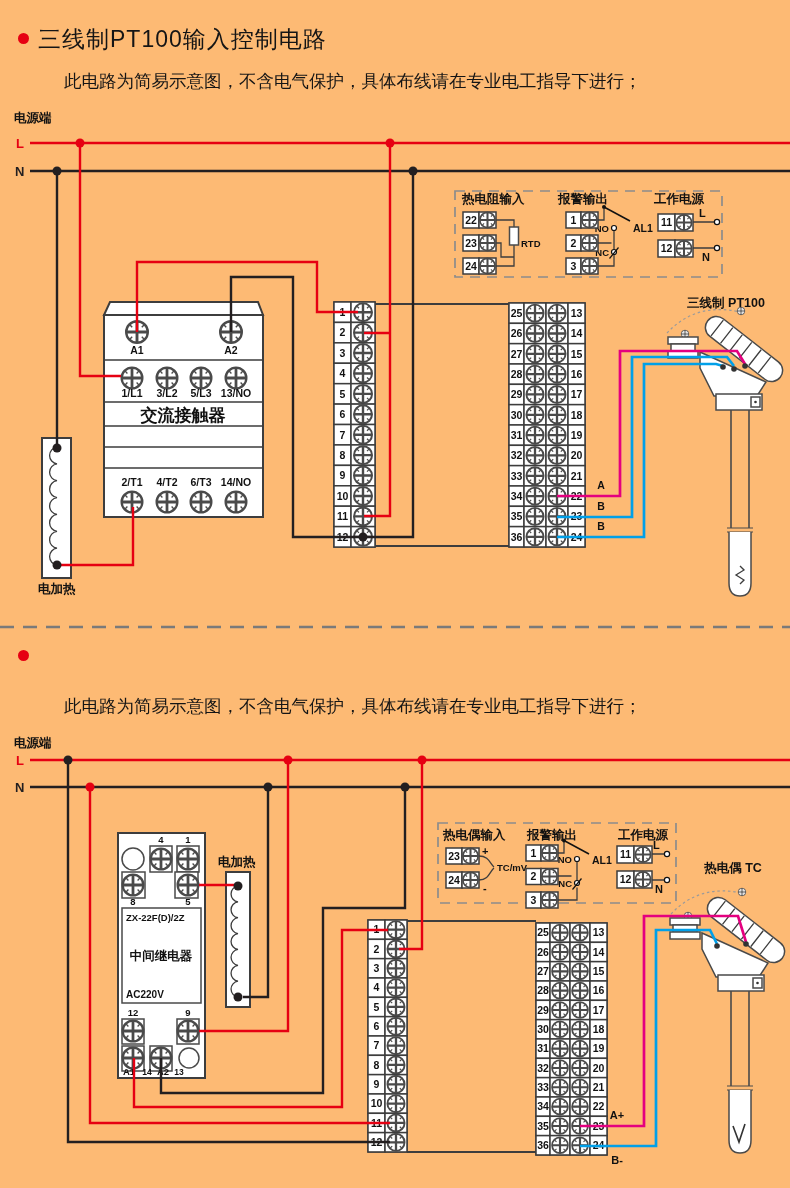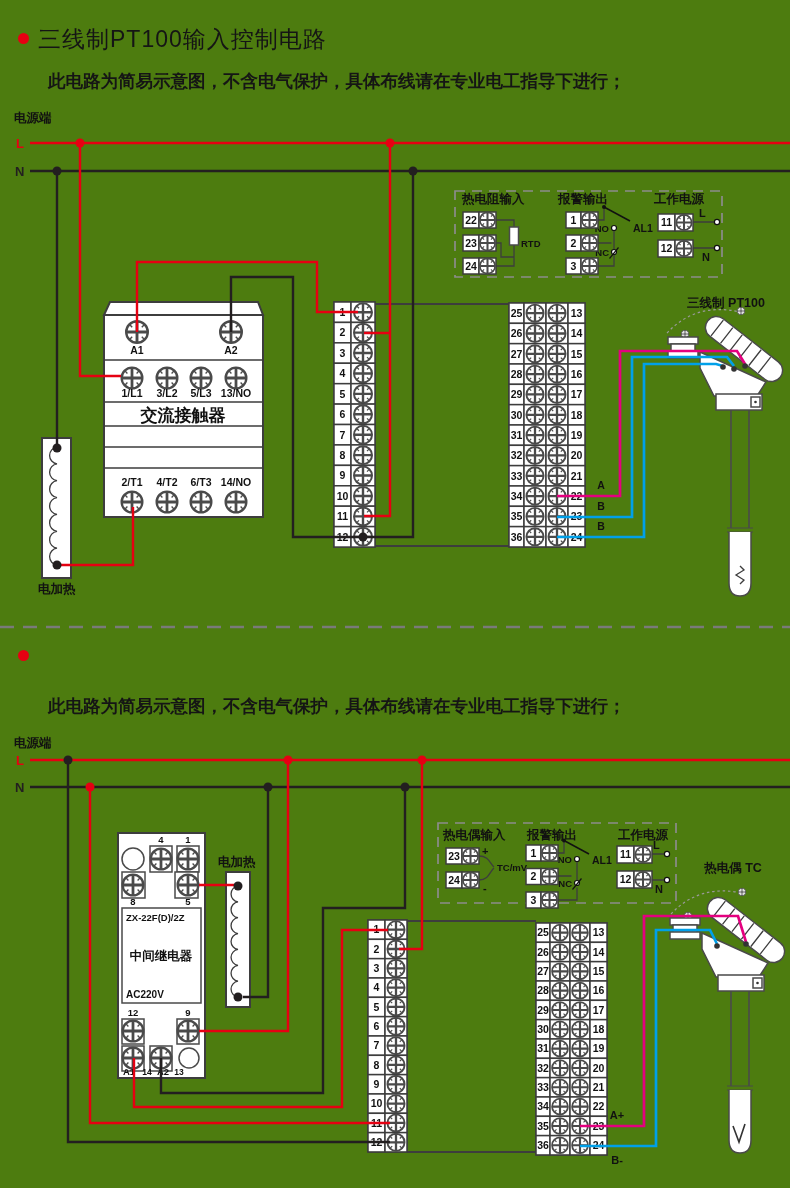--- a/index.html
+++ b/index.html
@@ -1,21 +1,21 @@
 <!DOCTYPE html>
 <html><head>
 <meta charset="utf-8">
 <style>
   html,body{margin:0;padding:0;background:#fff;}
-  .page{position:relative;width:790px;height:1188px;background:#4d7c0f;overflow:hidden;
+  .page{position:relative;width:790px;height:1188px;background:#fdba74;overflow:hidden;
         font-family:"Liberation Sans",sans-serif;}
   .page svg{position:absolute;left:0;top:0;}
   .bullet{position:absolute;width:11px;height:11px;border-radius:50%;background:#e60012;}
   .sec-title{position:absolute;font-size:23px;font-weight:500;color:#151515;letter-spacing:1px;white-space:nowrap;}
-  .sec-sub{position:absolute;font-size:17.5px;font-weight:bold;color:#151515;white-space:nowrap;}
+  .sec-sub{position:absolute;font-size:17.5px;font-weight:normal;color:#151515;white-space:nowrap;margin-left:16px;}
   
   .ln-red{stroke:#e60012;stroke-width:2.4;fill:none}
   .ln-blk{stroke:#231f20;stroke-width:2.4;fill:none}
   .ln-mag{stroke:#e4007f;stroke-width:2.7;fill:none}
   .ln-blu{stroke:#00a0e9;stroke-width:2.7;fill:none}
   .box{fill:#fff;stroke:#3d3d3d;stroke-width:2}
   .box1{fill:#fff;stroke:#4a4a4a;stroke-width:1.5}
   .thin{stroke:#3d3d3d;stroke-width:1.3;fill:none}
   .struct{stroke:#3d3d3d;stroke-width:2;fill:none}
   .cell{fill:#fff;stroke:#3d3d3d;stroke-width:1.5}

